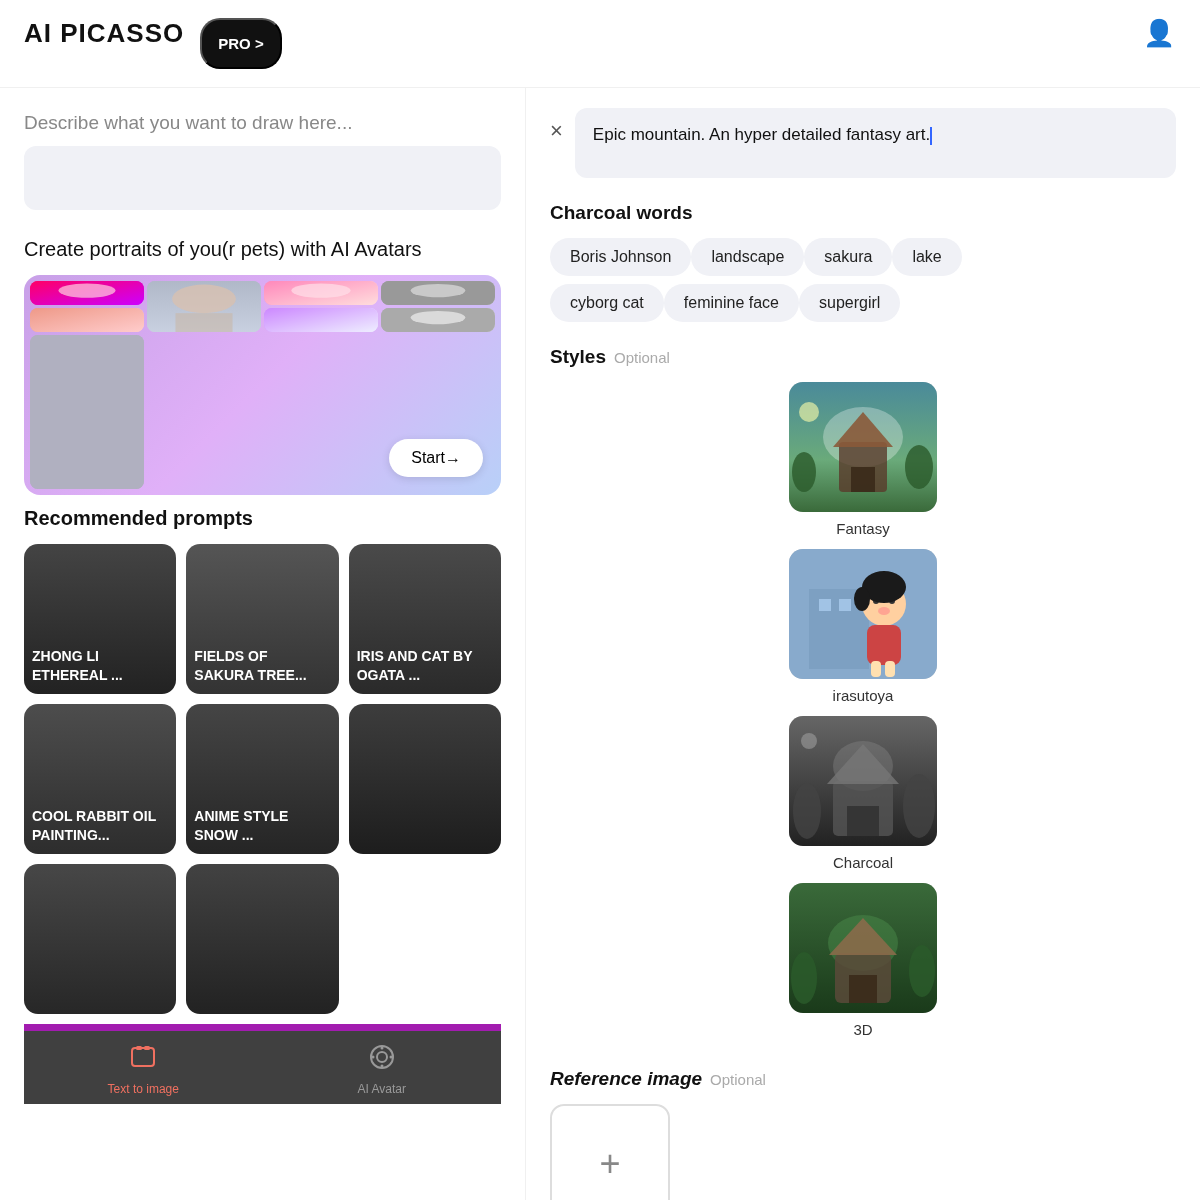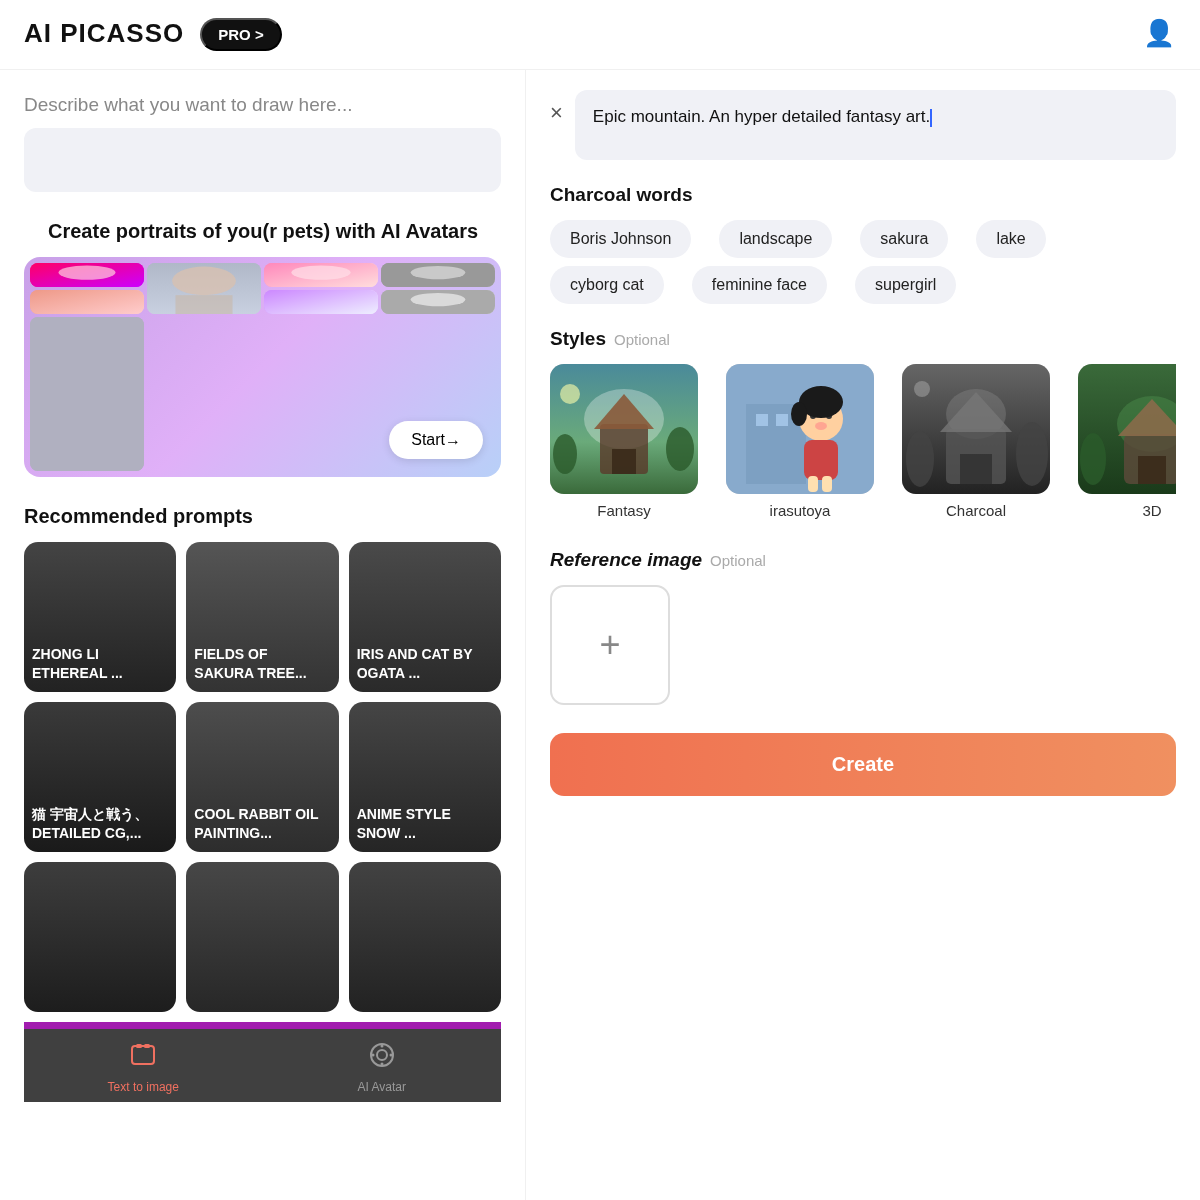--- a/index.html
+++ b/index.html
@@ -24,21 +24,21 @@
     .logo-text {
       font-size: 26px;
       font-weight: 800;
       letter-spacing: 1px;
       color: #111;
     }
     .pro-badge {
       background: #111;
       color: #fff;
       border-radius: 20px;
-      padding: 6px 16px;
+      padding: 15px 16px;
       font-size: 15px;
       font-weight: 600;
       display: flex;
       align-items: center;
       gap: 4px;
     }
     .profile-icon {
       margin-left: auto;
       font-size: 26px;
       color: #333;
@@ -68,34 +68,33 @@
       width: 100%;
       height: 64px;
       background: #f0f1f6;
       border-radius: 12px;
       border: none;
       margin-bottom: 28px;
     }
 
     .avatars-section-title {
       font-size: 20px;
-      font-weight: 700;
+      font-weight: 400;
       color: #111;
       margin-bottom: 14px;
-      margin-left: 24px;
     }
 
     .avatars-banner {
       width: 100%;
       height: 220px;
       border-radius: 16px;
       background: linear-gradient(135deg, #c8a0e8 0%, #e0b0f8 50%, #b8d0f8 100%);
       position: relative;
       overflow: hidden;
-      margin-bottom: 28px;
+      margin-bottom: 12px;
       display: grid;
       grid-template-columns: repeat(4, 1fr);
       grid-template-rows: repeat(2, 1fr);
       gap: 3px;
       padding: 6px;
     }
     .avatar-thumb {
       border-radius: 8px;
       overflow: hidden;
       background: #ddd;
@@ -234,21 +233,21 @@
 
     .popular-words-title {
       font-size: 19px;
       font-weight: 600;
       color: #111;
       margin-bottom: 14px;
     }
     .popular-words-row {
       display: flex;
       flex-wrap: wrap;
-      gap: 28px;
+      gap: 0;
       margin-bottom: 8px;
     }
     .popular-pill {
       background: #f0f1f6;
       border-radius: 24px;
       padding: 10px 20px;
       font-size: 16px;
       color: #222;
       cursor: pointer;
       white-space: nowrap;
@@ -266,24 +265,25 @@
       font-size: 19px;
       font-weight: 600;
       color: #111;
     }
     .styles-optional {
       font-size: 15px;
       color: #aaa;
     }
     .styles-grid {
       display: flex;
-      gap: 28px;
+      gap: 12px;
       overflow-x: auto;
       padding-bottom: 6px;
       margin-bottom: 6px;
+      flex-direction: column;
     }
     .style-item {
       display: flex;
       flex-direction: column;
       align-items: center;
       gap: 8px;
       cursor: pointer;
       flex-shrink: 0;
     }
     .style-thumb {
@@ -446,23 +446,20 @@
     <div class="recommended-title">Recommended prompts</div>
     <div class="prompts-grid">
       <div class="prompt-card pc1">
         <span class="prompt-card-text">ZHONG LI ETHEREAL ...</span>
       </div>
       <div class="prompt-card pc2">
         <span class="prompt-card-text">FIELDS OF SAKURA TREE...</span>
       </div>
       <div class="prompt-card pc3">
         <span class="prompt-card-text">IRIS AND CAT BY OGATA ...</span>
-      </div>
-      <div class="prompt-card pc4">
-        <span class="prompt-card-text">猫 宇宙人と戦う、DETAILED CG,...</span>
       </div>
       <div class="prompt-card pc5">
         <span class="prompt-card-text">COOL RABBIT OIL PAINTING...</span>
       </div>
       <div class="prompt-card pc6">
         <span class="prompt-card-text">ANIME STYLE SNOW ...</span>
       </div>
       <div class="prompt-card pc7">
         <span class="prompt-card-text"></span>
       </div>

